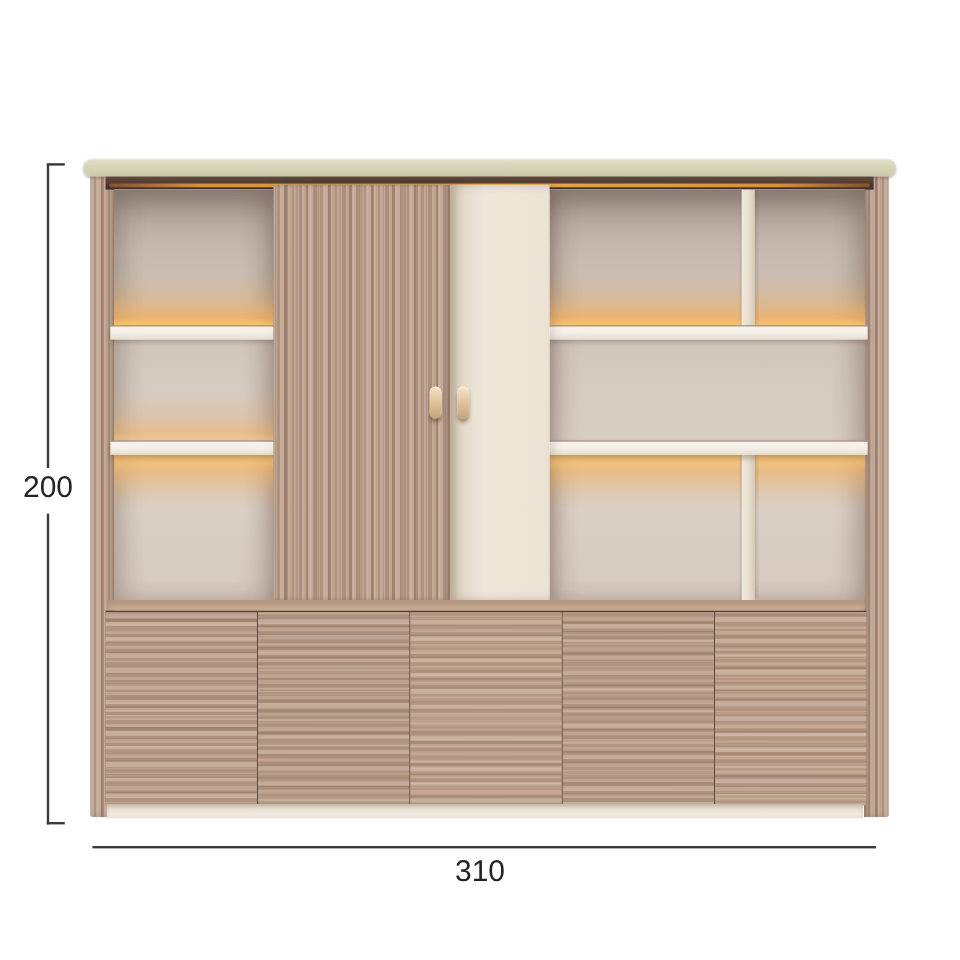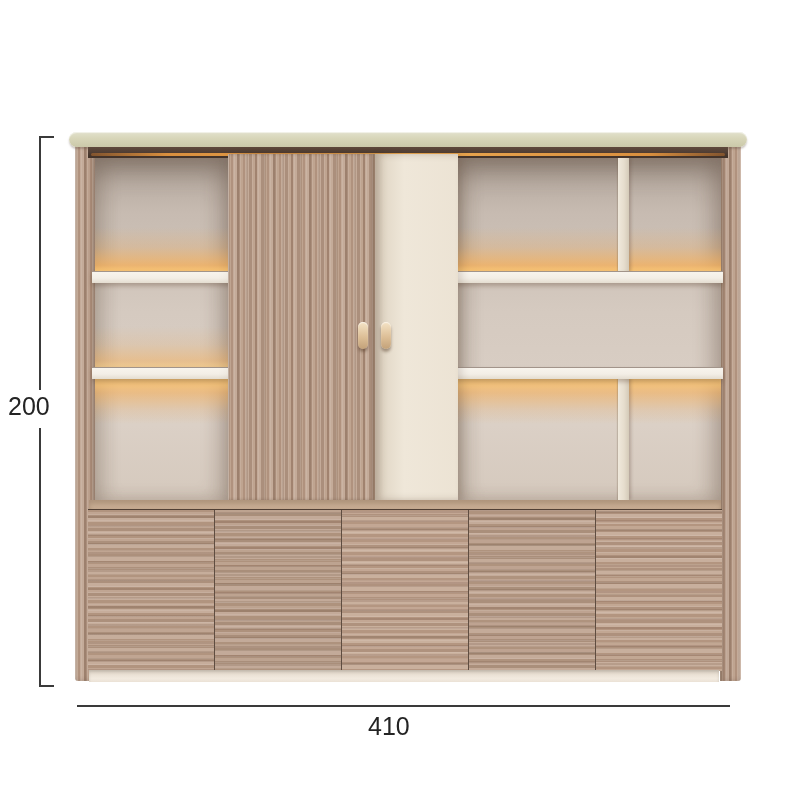--- a/index.html
+++ b/index.html
@@ -6,21 +6,21 @@
   .stage{position:relative;width:800px;height:800px;background:#ffffff;overflow:hidden;
          font-family:"Liberation Sans","DejaVu Sans",sans-serif;}
   .abs{position:absolute;}
   
   .dim{position:absolute;background:#3a3a3a;}
   #vline1{left:39px;top:137px;width:2px;height:253px;}
   #vline2{left:39px;top:428px;width:2px;height:259px;}
   #vtickT{left:39px;top:136px;width:15px;height:2px;}
   #vtickB{left:39px;top:685px;width:15px;height:2px;}
   #hline {left:77px;top:705px;width:653px;height:2px;}
-  .dim-label{position:absolute;color:#242424;font-size:25px;line-height:28px;text-align:left;}
+  .dim-label{position:absolute;color:#242424;font-size:25px;line-height:28px;text-align:center;}
   #hlabel{left:8px;top:392px;width:64px;}
   #wlabel{left:368px;top:712px;width:64px;}
   
   #cabinet{position:absolute;left:75px;top:132px;width:666px;height:550px;}
   .wood-v{
     background-color:#b79c8a;
     background-image:
       repeating-linear-gradient(90deg, rgba(255,255,255,0.10) 0 1px, rgba(0,0,0,0) 1px 6px),
       repeating-linear-gradient(90deg, rgba(92,62,44,0.18) 0 2px, rgba(0,0,0,0) 2px 9px),
       repeating-linear-gradient(90deg, #bfa490 0 3px, #b0927e 3px 5px, #c4ab99 5px 9px, #ab8f7c 9px 12px);
@@ -101,21 +101,21 @@
 <body>
 
 <div class="stage">
 
   <div id="vline1" class="dim"></div>
   <div id="vline2" class="dim"></div>
   <div id="vtickT" class="dim"></div>
   <div id="vtickB" class="dim"></div>
   <div id="hlabel" class="dim-label">200</div>
   <div id="hline" class="dim"></div>
-  <div id="wlabel" class="dim-label">410</div>
+  <div id="wlabel" class="dim-label">310</div>
 
   <div id="cabinet">
 
     <div id="frame-left" class="abs wood-v"></div>
     <div id="frame-right" class="abs wood-v"></div>
 
     <div id="top-shade" class="abs"></div>
     <div id="led-top" class="abs"></div>
 
     <div id="int-left" class="interior"></div>

